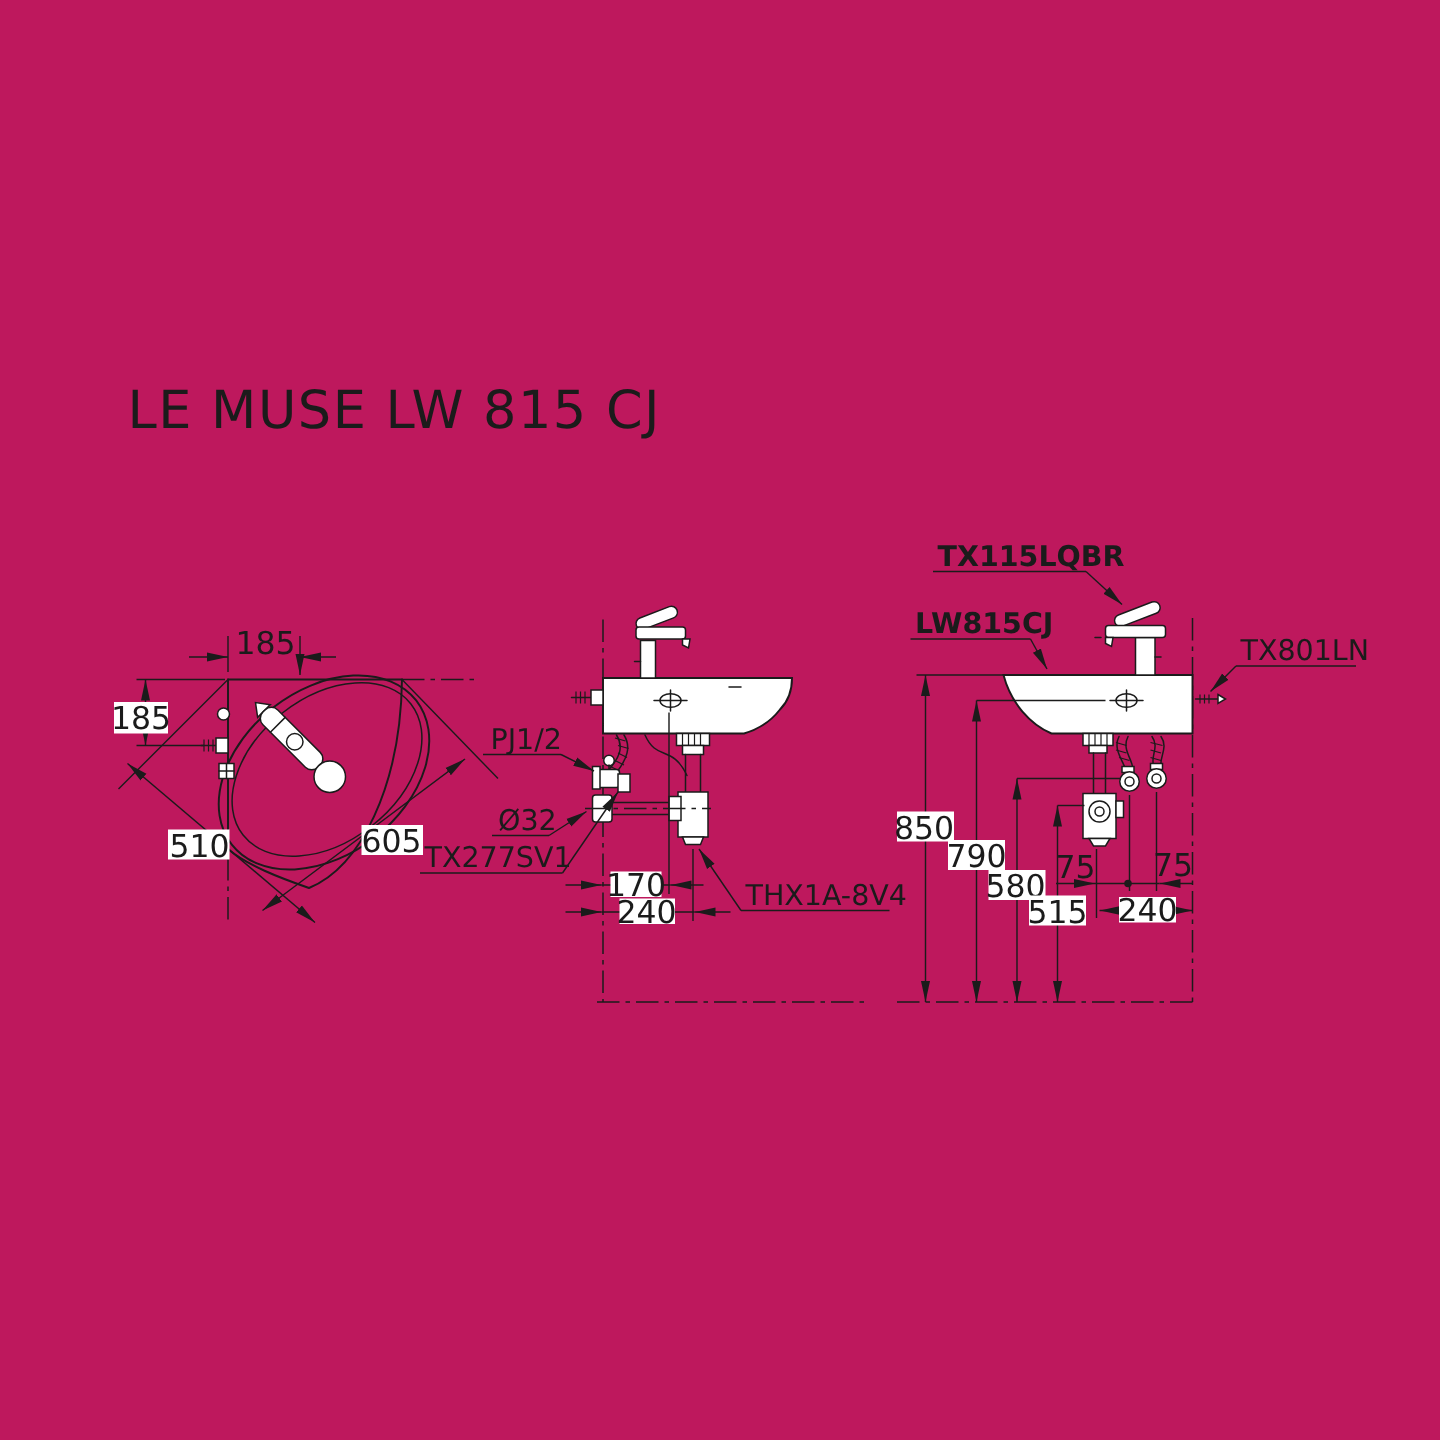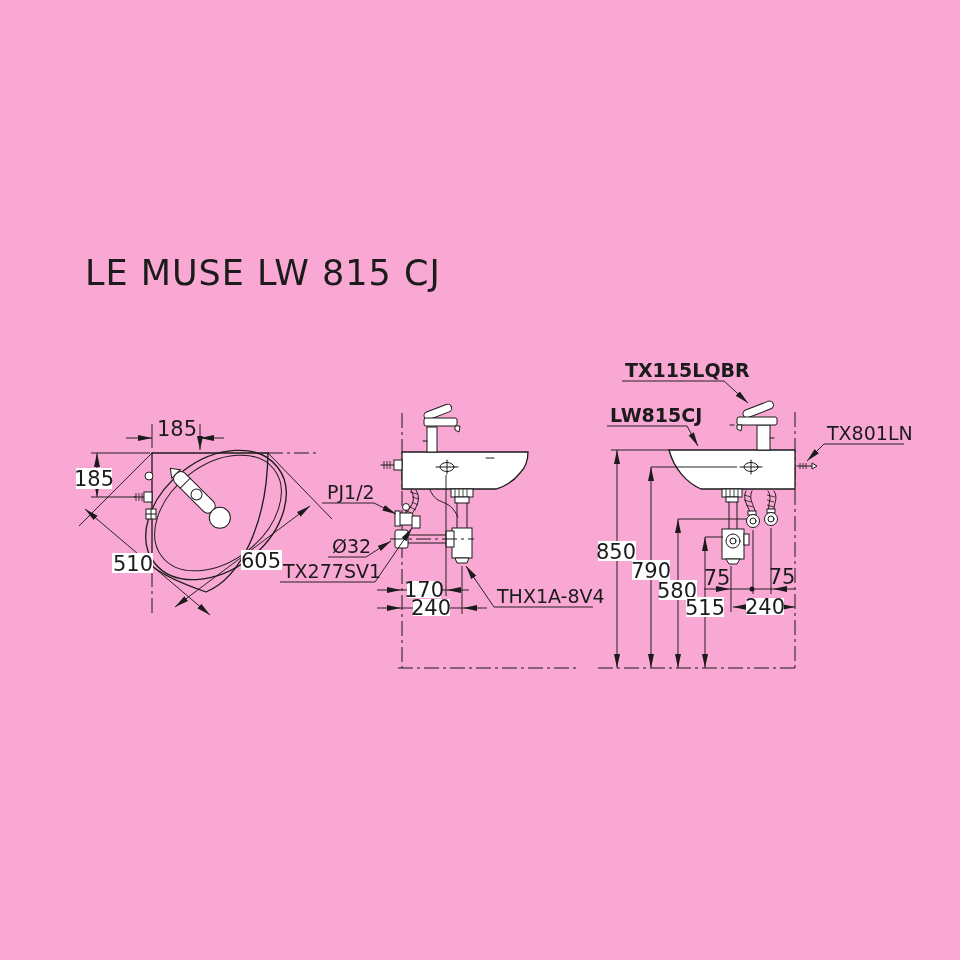--- a/index.html
+++ b/index.html
@@ -1,16 +1,16 @@
 <!DOCTYPE html>
 <html><head>
 <meta charset="utf-8">
 <style>
   html,body{margin:0;padding:0;background:#ffffff;}
-  .stage{position:relative;width:960px;height:960px;background:#f9a8d4;overflow:hidden;
+  .stage{position:relative;width:960px;height:960px;background:#be185d;overflow:hidden;
          font-family:"DejaVu Sans","Liberation Sans",sans-serif;}
   svg{display:block}
   .ln{stroke:#1b1b1b;stroke-width:1.3;fill:none;stroke-linecap:round;}
   .lnf{stroke:#1b1b1b;stroke-width:1.3;fill:#ffffff;}
   .tn{stroke:#1b1b1b;stroke-width:1;fill:none;stroke-linecap:round;}
   .tnf{stroke:#1b1b1b;stroke-width:1;fill:#ffffff;}
   .dm{stroke:#1b1b1b;stroke-width:.95;fill:none;}
   .dash{stroke:#1b1b1b;stroke-width:1;fill:none;stroke-dasharray:15 4 3 4;}
   .hatch{stroke:#1b1b1b;stroke-width:.8;fill:none;}
   .tbg{fill:#ffffff;stroke:none;}

